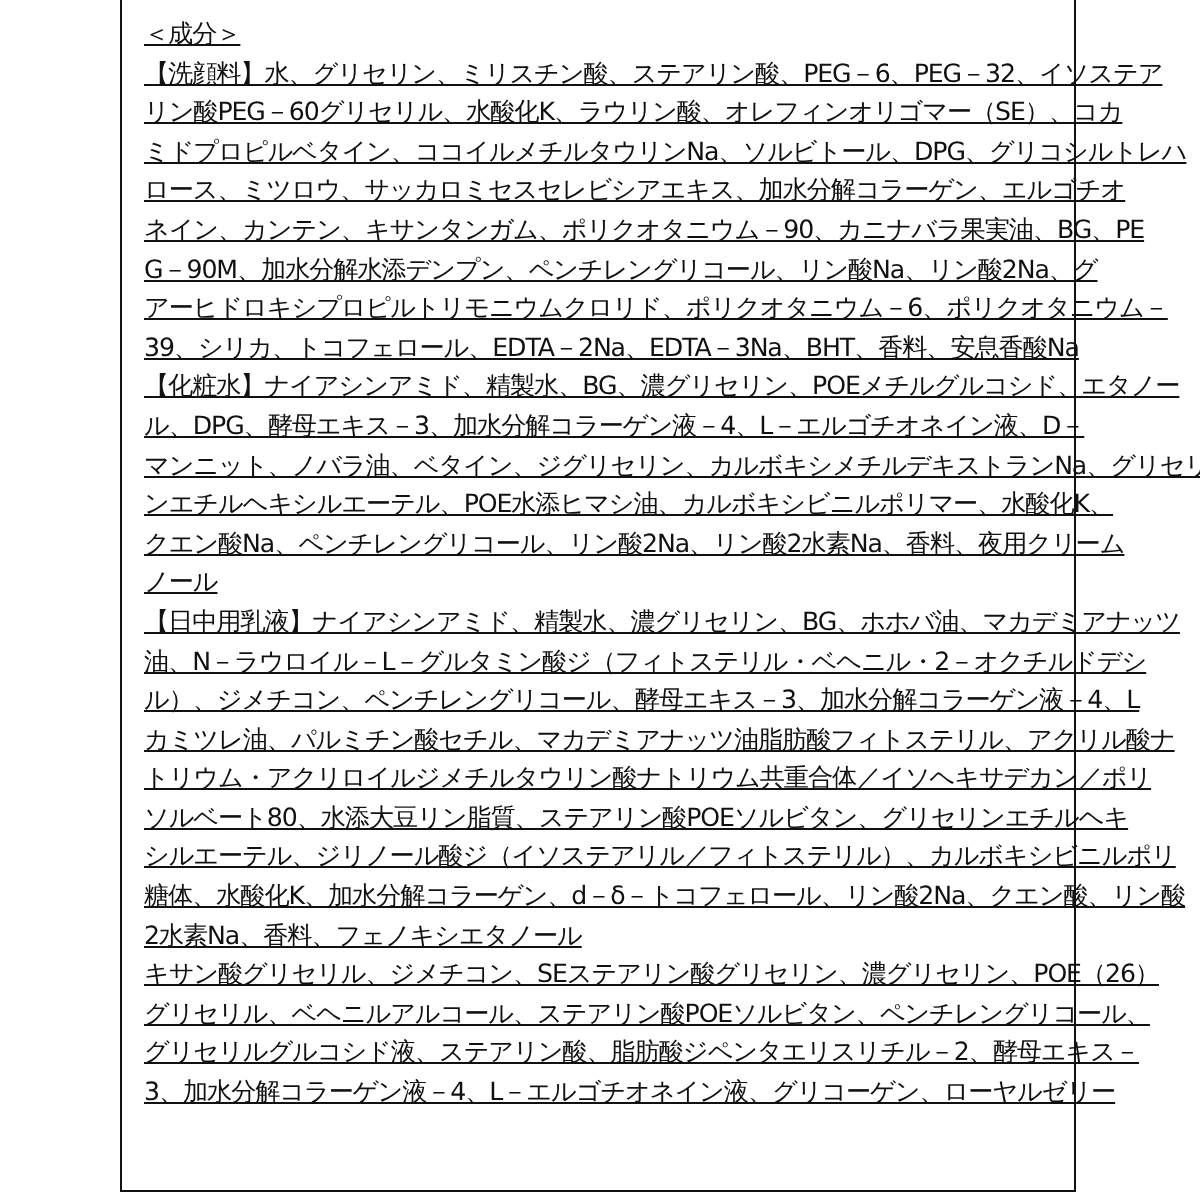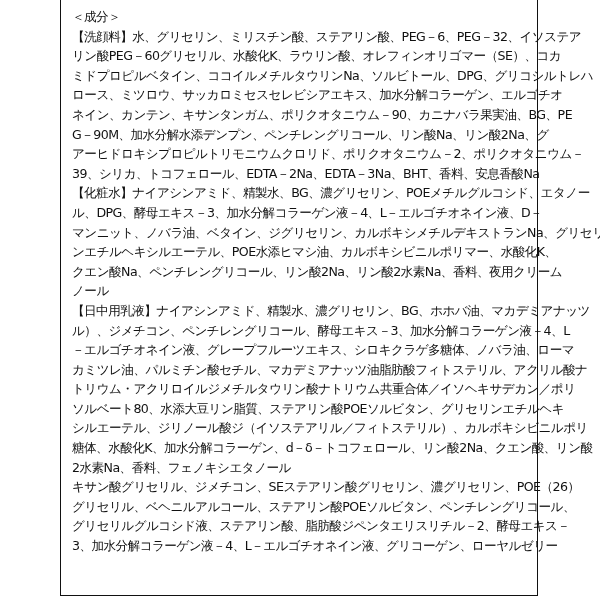--- a/index.html
+++ b/index.html
@@ -27,45 +27,46 @@
       width: 462px;
       font-family: "DejaVu Sans", "Liberation Sans", sans-serif;
       font-size: 12.6px;
       line-height: 19.6px;
       color: #111111;
       letter-spacing: -0.55px;
     }
     .line {
       white-space: nowrap;
       height: 19.6px;
+      text-decoration: underline;
     }
   </style>
 </head>
 <body>
 
 <div class="ingredient-box">
   <div class="content">
     <div class="line">＜成分＞</div>
     <div class="line">【洗顔料】水、グリセリン、ミリスチン酸、ステアリン酸、PEG－6、PEG－32、イソステア</div>
     <div class="line">リン酸PEG－60グリセリル、水酸化K、ラウリン酸、オレフィンオリゴマー（SE）、コカ</div>
     <div class="line">ミドプロピルベタイン、ココイルメチルタウリンNa、ソルビトール、DPG、グリコシルトレハ</div>
     <div class="line">ロース、ミツロウ、サッカロミセスセレビシアエキス、加水分解コラーゲン、エルゴチオ</div>
     <div class="line">ネイン、カンテン、キサンタンガム、ポリクオタニウム－90、カニナバラ果実油、BG、PE</div>
     <div class="line">G－90M、加水分解水添デンプン、ペンチレングリコール、リン酸Na、リン酸2Na、グ</div>
-    <div class="line">アーヒドロキシプロピルトリモニウムクロリド、ポリクオタニウム－2、ポリクオタニウム－</div>
+    <div class="line">アーヒドロキシプロピルトリモニウムクロリド、ポリクオタニウム－6、ポリクオタニウム－</div>
     <div class="line">39、シリカ、トコフェロール、EDTA－2Na、EDTA－3Na、BHT、香料、安息香酸Na</div>
     <div class="line">【化粧水】ナイアシンアミド、精製水、BG、濃グリセリン、POEメチルグルコシド、エタノー</div>
     <div class="line">ル、DPG、酵母エキス－3、加水分解コラーゲン液－4、L－エルゴチオネイン液、D－</div>
     <div class="line">マンニット、ノバラ油、ベタイン、ジグリセリン、カルボキシメチルデキストランNa、グリセリ</div>
     <div class="line">ンエチルヘキシルエーテル、POE水添ヒマシ油、カルボキシビニルポリマー、水酸化K、</div>
     <div class="line">クエン酸Na、ペンチレングリコール、リン酸2Na、リン酸2水素Na、香料、夜用クリーム</div>
     <div class="line">ノール</div>
     <div class="line">【日中用乳液】ナイアシンアミド、精製水、濃グリセリン、BG、ホホバ油、マカデミアナッツ</div>
+    <div class="line">油、N－ラウロイル－L－グルタミン酸ジ（フィトステリル・ベヘニル・2－オクチルドデシ</div>
     <div class="line">ル）、ジメチコン、ペンチレングリコール、酵母エキス－3、加水分解コラーゲン液－4、L</div>
-    <div class="line">－エルゴチオネイン液、グレープフルーツエキス、シロキクラゲ多糖体、ノバラ油、ローマ</div>
     <div class="line">カミツレ油、パルミチン酸セチル、マカデミアナッツ油脂肪酸フィトステリル、アクリル酸ナ</div>
     <div class="line">トリウム・アクリロイルジメチルタウリン酸ナトリウム共重合体／イソヘキサデカン／ポリ</div>
     <div class="line">ソルベート80、水添大豆リン脂質、ステアリン酸POEソルビタン、グリセリンエチルヘキ</div>
     <div class="line">シルエーテル、ジリノール酸ジ（イソステアリル／フィトステリル）、カルボキシビニルポリ</div>
     <div class="line">糖体、水酸化K、加水分解コラーゲン、d－δ－トコフェロール、リン酸2Na、クエン酸、リン酸</div>
     <div class="line">2水素Na、香料、フェノキシエタノール</div>
     <div class="line">キサン酸グリセリル、ジメチコン、SEステアリン酸グリセリン、濃グリセリン、POE（26）</div>
     <div class="line">グリセリル、ベヘニルアルコール、ステアリン酸POEソルビタン、ペンチレングリコール、</div>
     <div class="line">グリセリルグルコシド液、ステアリン酸、脂肪酸ジペンタエリスリチル－2、酵母エキス－</div>
     <div class="line">3、加水分解コラーゲン液－4、L－エルゴチオネイン液、グリコーゲン、ローヤルゼリー</div>

